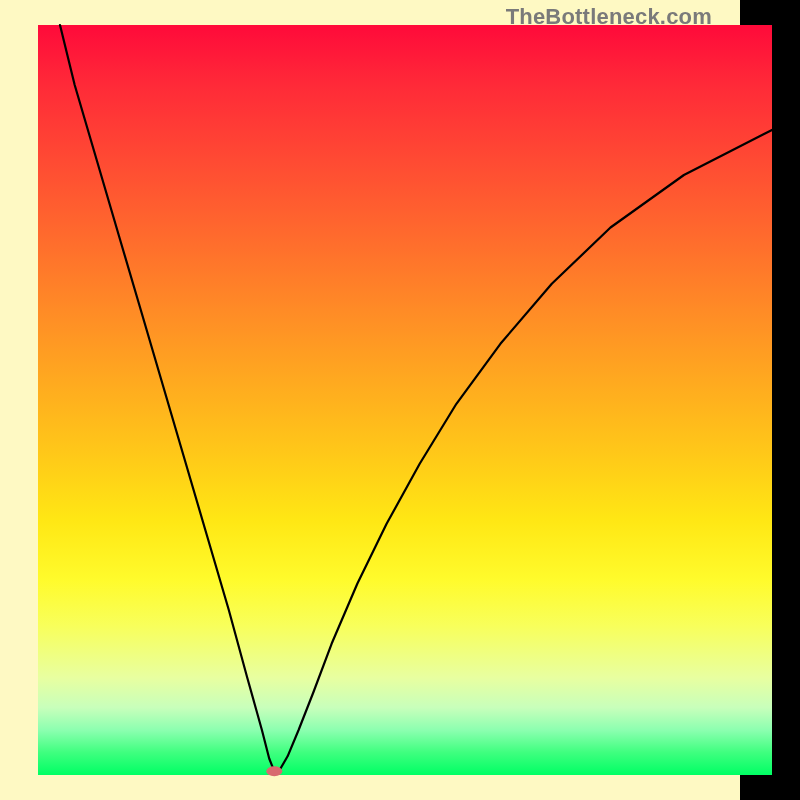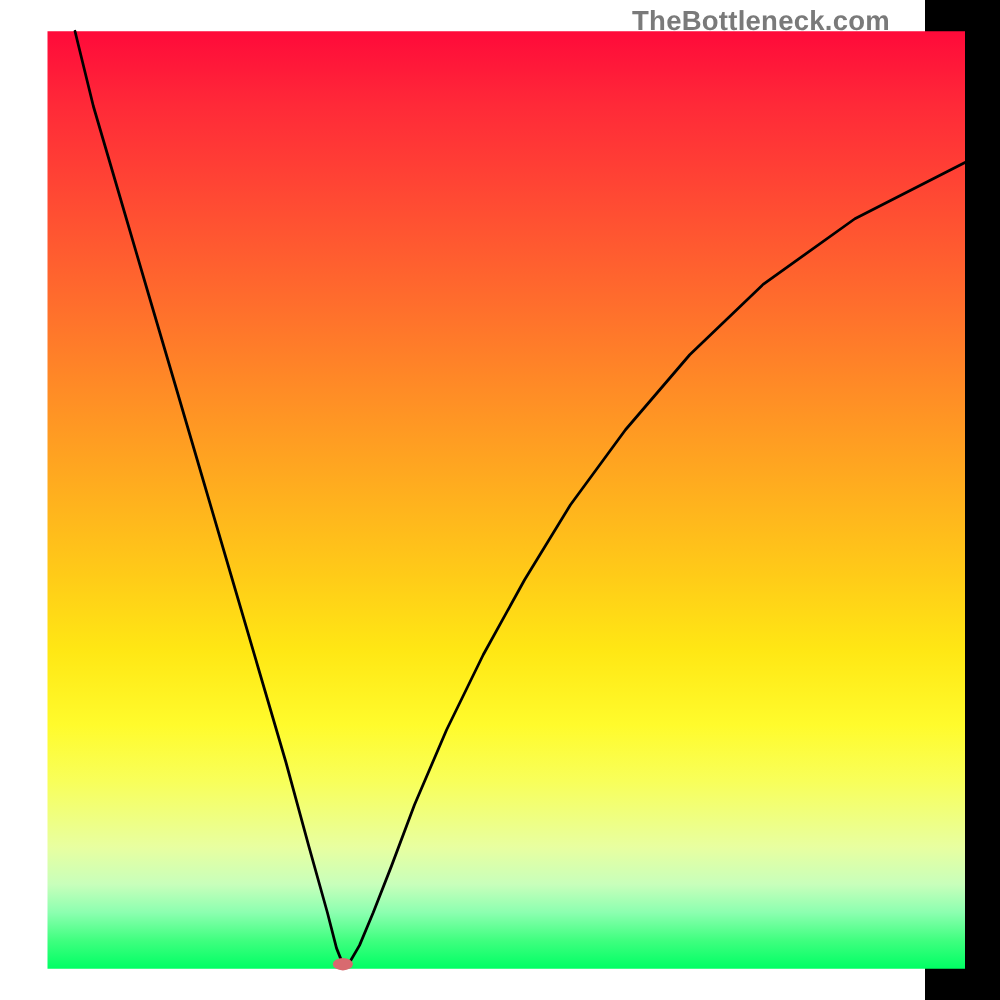--- a/index.html
+++ b/index.html
@@ -8,21 +8,21 @@
     width: 800px;
     height: 800px;
     background: #000;
     overflow: hidden;
     font-family: Arial, Helvetica, sans-serif;
   }
   .frame {
     position: relative;
     width: 740px;
     height: 800px;
-    background: #ffffff;
+    background: #fef9c3;
   }
   .plot-area {
     position: absolute;
     
     left: 38px;
     top: 25px;
     width: 734px;
     height: 750px;
     
     background: linear-gradient(

